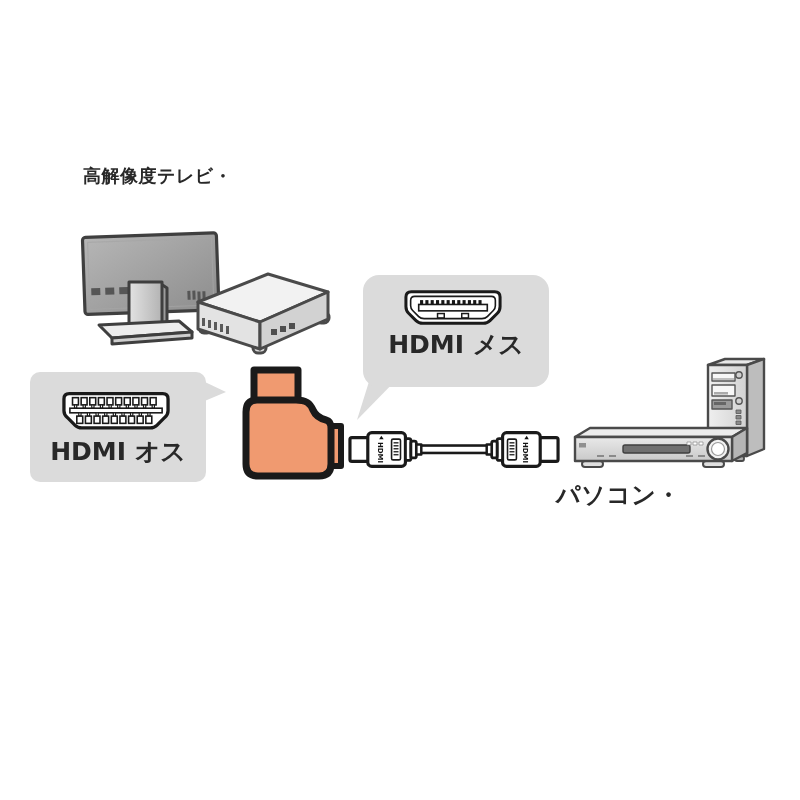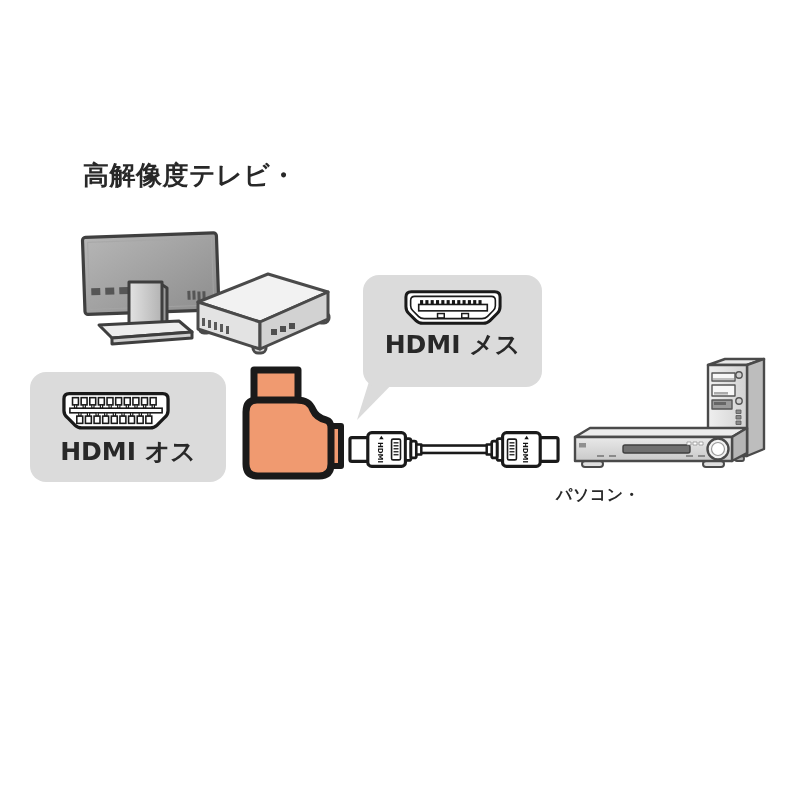--- a/index.html
+++ b/index.html
@@ -6,25 +6,25 @@
     --adapter-orange:#F09A70;
     --bubble-gray:#DBDBDB;
     --outline-black:#1A1A1A;
     --text-dark:#282828;
   }
   html,body{margin:0;padding:0;background:#fff;}
   body{width:800px;height:800px;font-family:"DejaVu Sans","Liberation Sans",sans-serif;}
   .canvas{position:relative;width:800px;height:800px;background:#fff;overflow:hidden;}
   .abs{position:absolute;}
   .jp-label{font-weight:bold;color:var(--text-dark);}
-  .title{left:83px;top:161px;font-size:26px;line-height:29px;letter-spacing:0.5px;}
-  .pc-label{left:556px;top:481px;font-size:16px;line-height:28px;letter-spacing:0.5px;}
+  .title{left:83px;top:161px;font-size:18px;line-height:29px;letter-spacing:0.5px;}
+  .pc-label{left:556px;top:481px;font-size:24px;line-height:28px;letter-spacing:0.5px;}
   .bubble{position:absolute;background:var(--bubble-gray);}
-  .bubble-male{left:30px;top:372px;width:176px;height:110px;border-radius:16px;padding-left:20px;}
-  .bubble-female{left:363px;top:275px;width:179px;height:112px;border-radius:16px;}
+  .bubble-male{left:30px;top:372px;width:176px;height:110px;border-radius:10px;}
+  .bubble-female{left:363px;top:275px;width:179px;height:112px;border-radius:16px;padding-left:7px;}
   .bubble-label{position:absolute;left:0;width:100%;text-align:center;font-weight:bold;
                 color:var(--text-dark);font-size:25px;}
   .bubble-male .bubble-label{top:63px;}
   .bubble-female .bubble-label{top:53px;}
   svg{display:block;}
   .ol{stroke:var(--outline-black);}
 </style>
 </head>
 <body>
 

